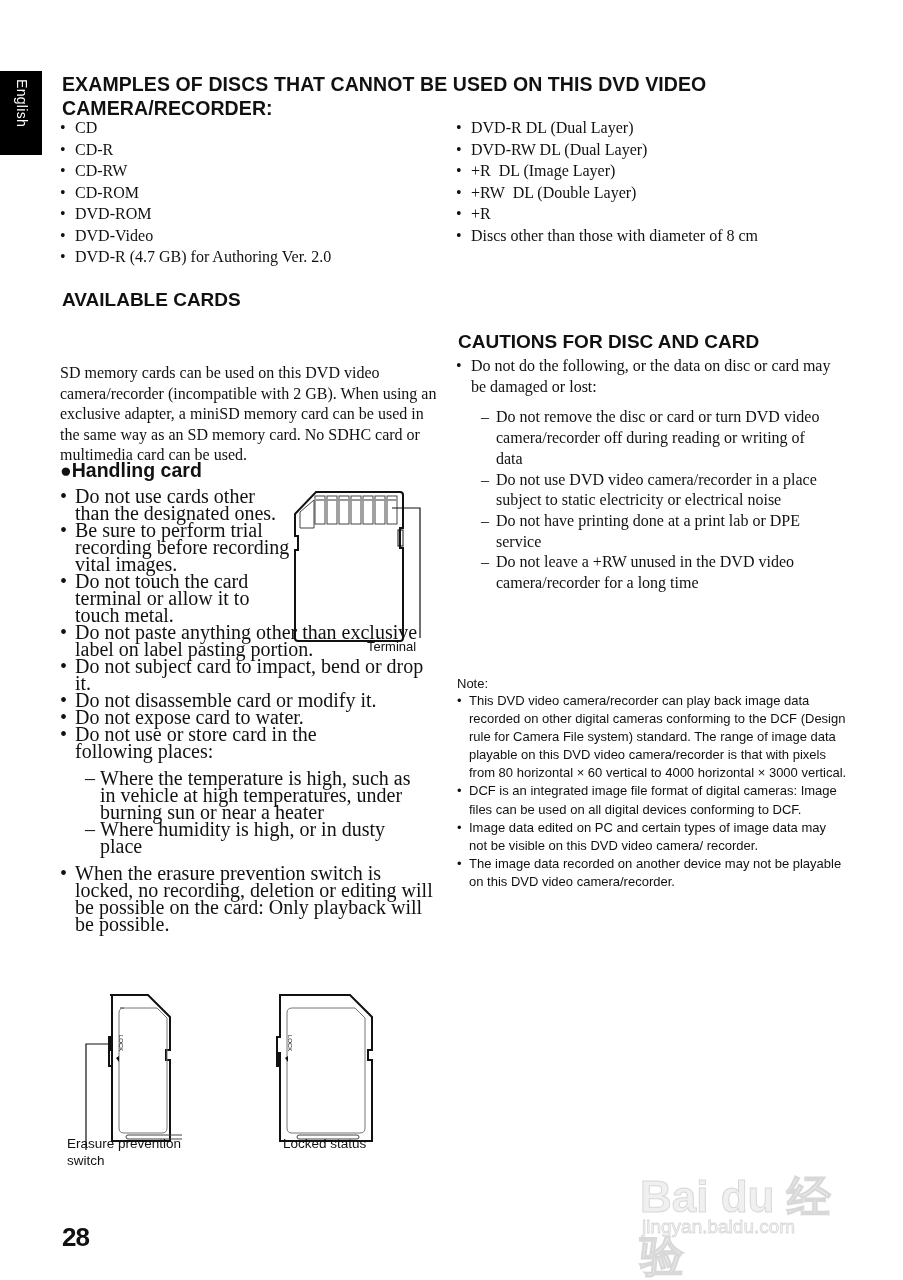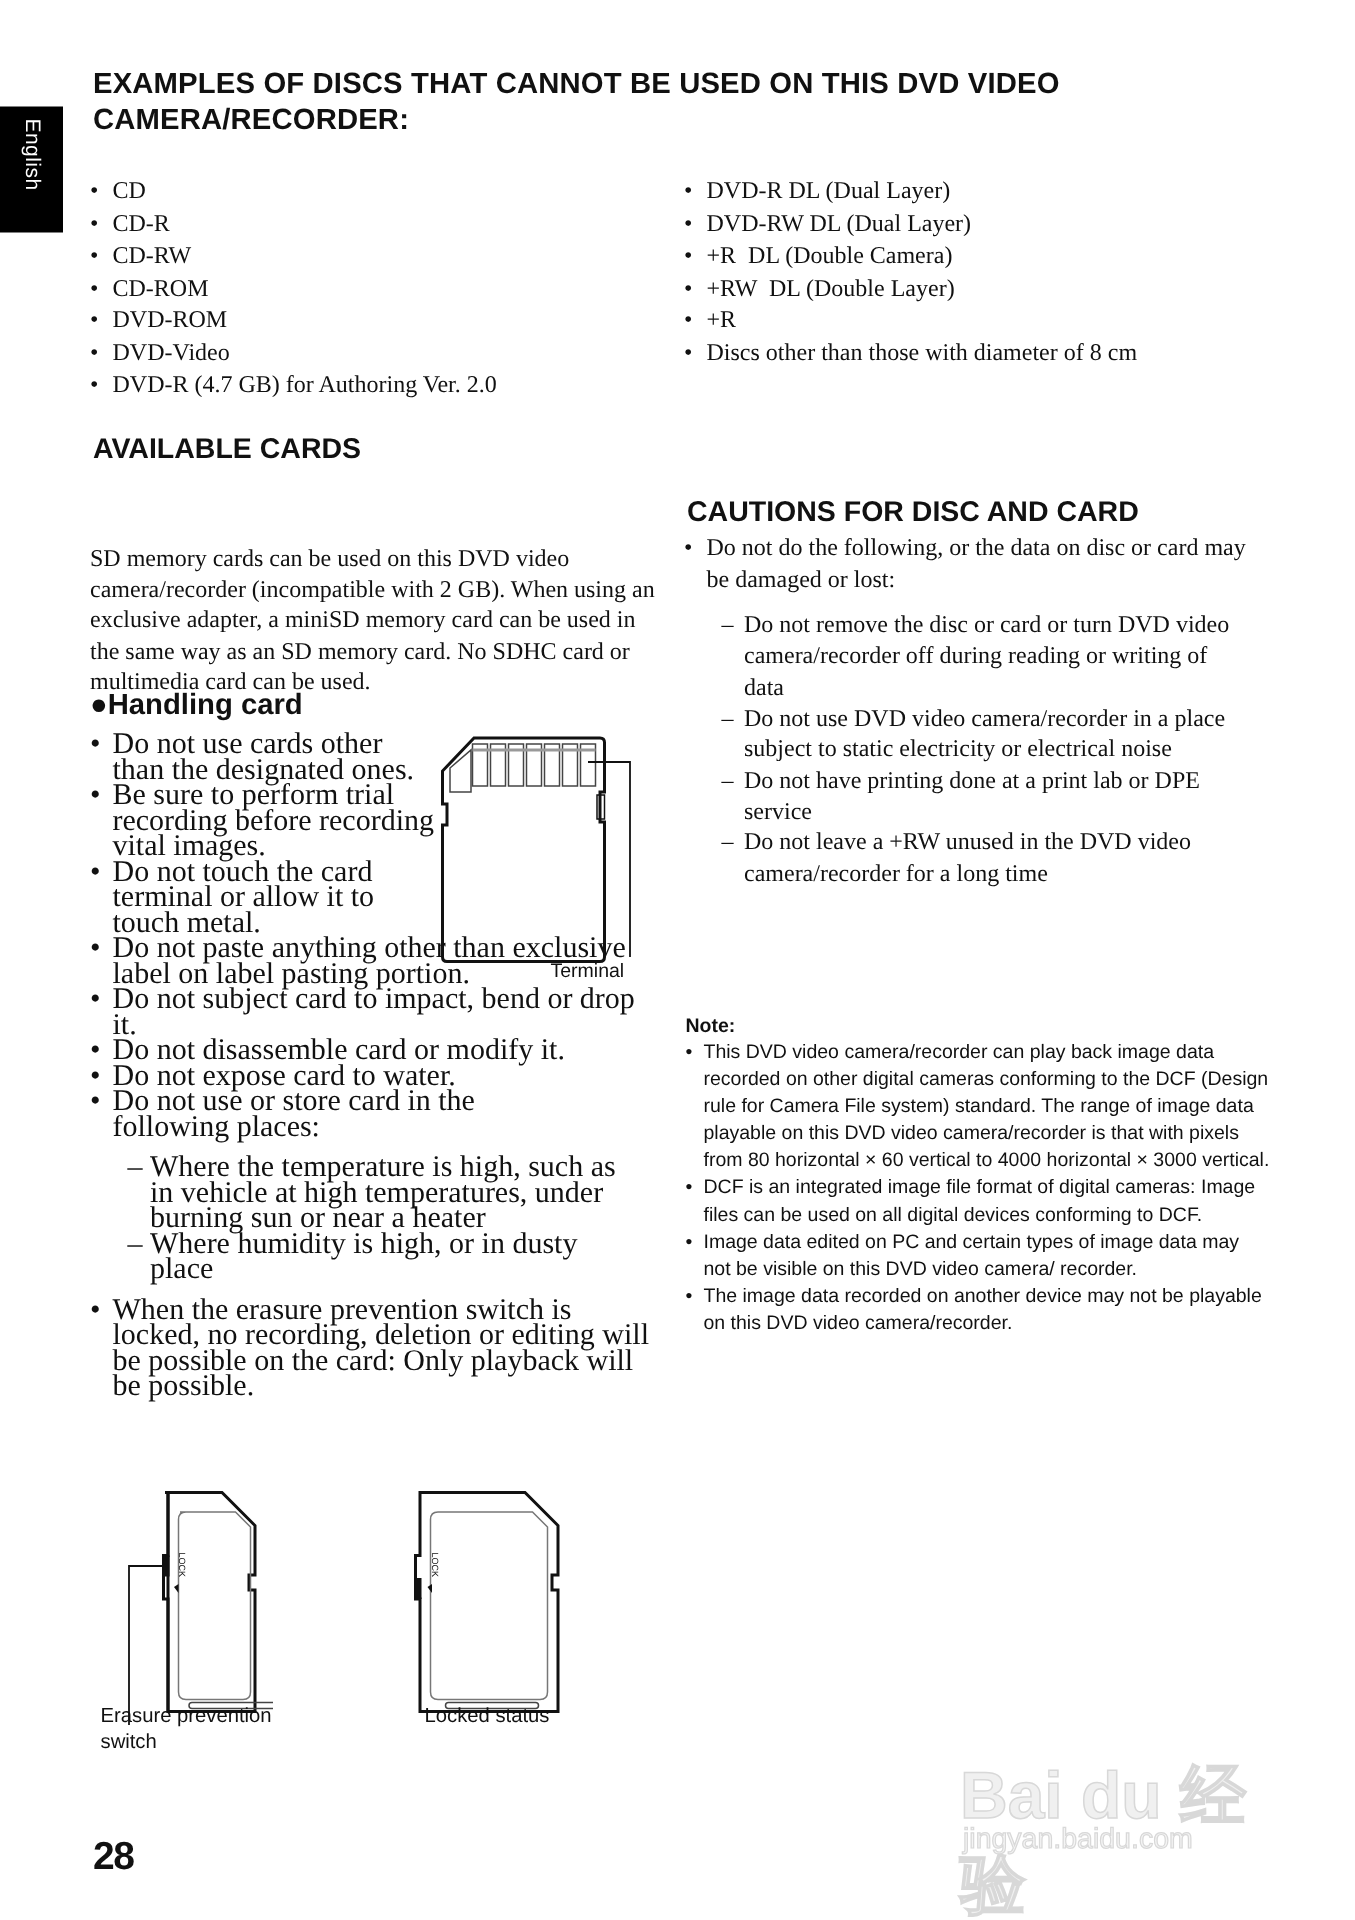--- a/index.html
+++ b/index.html
@@ -3,21 +3,21 @@
 <meta charset="utf-8">
 <style>
   html, body { margin: 0; padding: 0; background: #ffffff; }
   body { width: 903px; height: 1280px; position: relative; overflow: hidden; color: #111; }
   .serif { font-family: "Liberation Serif", "DejaVu Serif", serif; }
   .sans { font-family: "Liberation Sans", "DejaVu Sans", sans-serif; }
 
   .lang-tab { position: absolute; left: 0; top: 71px; width: 42px; height: 84px; background: #000; }
   .lang-tab span { position: absolute; left: 14px; top: 8px; color: #fff; font-size: 14px; writing-mode: vertical-rl; letter-spacing: 0.3px; }
 
-  .main-title { position: absolute; left: 62px; top: 44px; width: 780px; font-size: 19.5px; font-weight: bold; line-height: 24px; letter-spacing: 0.1px; }
+  .main-title { position: absolute; left: 62px; top: 72px; width: 780px; font-size: 19.5px; font-weight: bold; line-height: 24px; letter-spacing: 0.1px; }
 
   ul.blist { list-style: none; margin: 0; padding: 0; }
   ul.blist > li { position: relative; padding-left: 15px; }
   ul.blist > li::before { content: "\2022"; position: absolute; left: 0; top: 0; }
 
   .disc-list { position: absolute; top: 117px; font-size: 16px; line-height: 21.5px; }
   .disc-left { left: 60px; }
   .disc-right { left: 456px; }
 
   .h2 { position: absolute; font-size: 19px; font-weight: bold; line-height: 22px; }
@@ -31,21 +31,21 @@
   ul.dlist { list-style: none; margin: 10px; padding: 0; }
   ul.dlist > li { position: relative; padding-left: 15px; }
   ul.dlist > li::before { content: "\2013"; position: absolute; left: 0; top: 0; }
 
   .card-terminal { position: absolute; left: 290px; top: 488px; width: 140px; height: 170px; }
   .terminal-label { position: absolute; left: 367px; top: 639px; font-size: 13px; }
 
   .cautions-title { left: 458px; top: 331px; }
   .cautions-list { position: absolute; left: 456px; top: 356px; width: 380px; font-size: 16px; line-height: 20.7px; }
 
-  .note-title { position: absolute; left: 457px; top: 676px; font-size: 13px; font-weight: bold; }
+  .note-title { position: absolute; left: 457px; top: 676px; font-size: 13px; font-weight: normal; }
   .note-list { position: absolute; left: 457px; top: 692px; width: 390px; font-size: 13px; line-height: 18.1px; }
   .note-list > li { padding-left: 12px !important; }
 
   .card-bottom { position: absolute; width: 120px; height: 170px; }
   .card-a { left: 62px; top: 990px; }
   .card-b { left: 262px; top: 990px; }
   .caption { position: absolute; font-size: 13.5px; line-height: 17px; }
   .caption-a { left: 67px; top: 1135px; width: 140px; }
   .caption-b { left: 283px; top: 1135px; }
 
@@ -70,21 +70,21 @@
   <li>CD-RW</li>
   <li>CD-ROM</li>
   <li>DVD-ROM</li>
   <li>DVD-Video</li>
   <li>DVD-R (4.7 GB) for Authoring Ver. 2.0</li>
 </ul>
 
 <ul class="blist disc-list disc-right serif">
   <li>DVD-R DL (Dual Layer)</li>
   <li>DVD-RW DL (Dual Layer)</li>
-  <li style="white-space:pre">+R  DL (Double Camera)</li>
+  <li style="white-space:pre">+R  DL (Image Layer)</li>
   <li style="white-space:pre">+RW  DL (Double Layer)</li>
   <li>+R</li>
   <li>Discs other than those with diameter of 8 cm</li>
 </ul>
 
 <div class="h2 avail-title sans">AVAILABLE CARDS</div>
 <div class="avail-body serif">SD memory cards can be used on this DVD video camera/recorder (incompatible with 2 GB). When using an exclusive adapter, a miniSD memory card can be used in the same way as an SD memory card. No SDHC card or multimedia card can be used.</div>
 
 <div class="handling-title sans">●Handling card</div>
 

